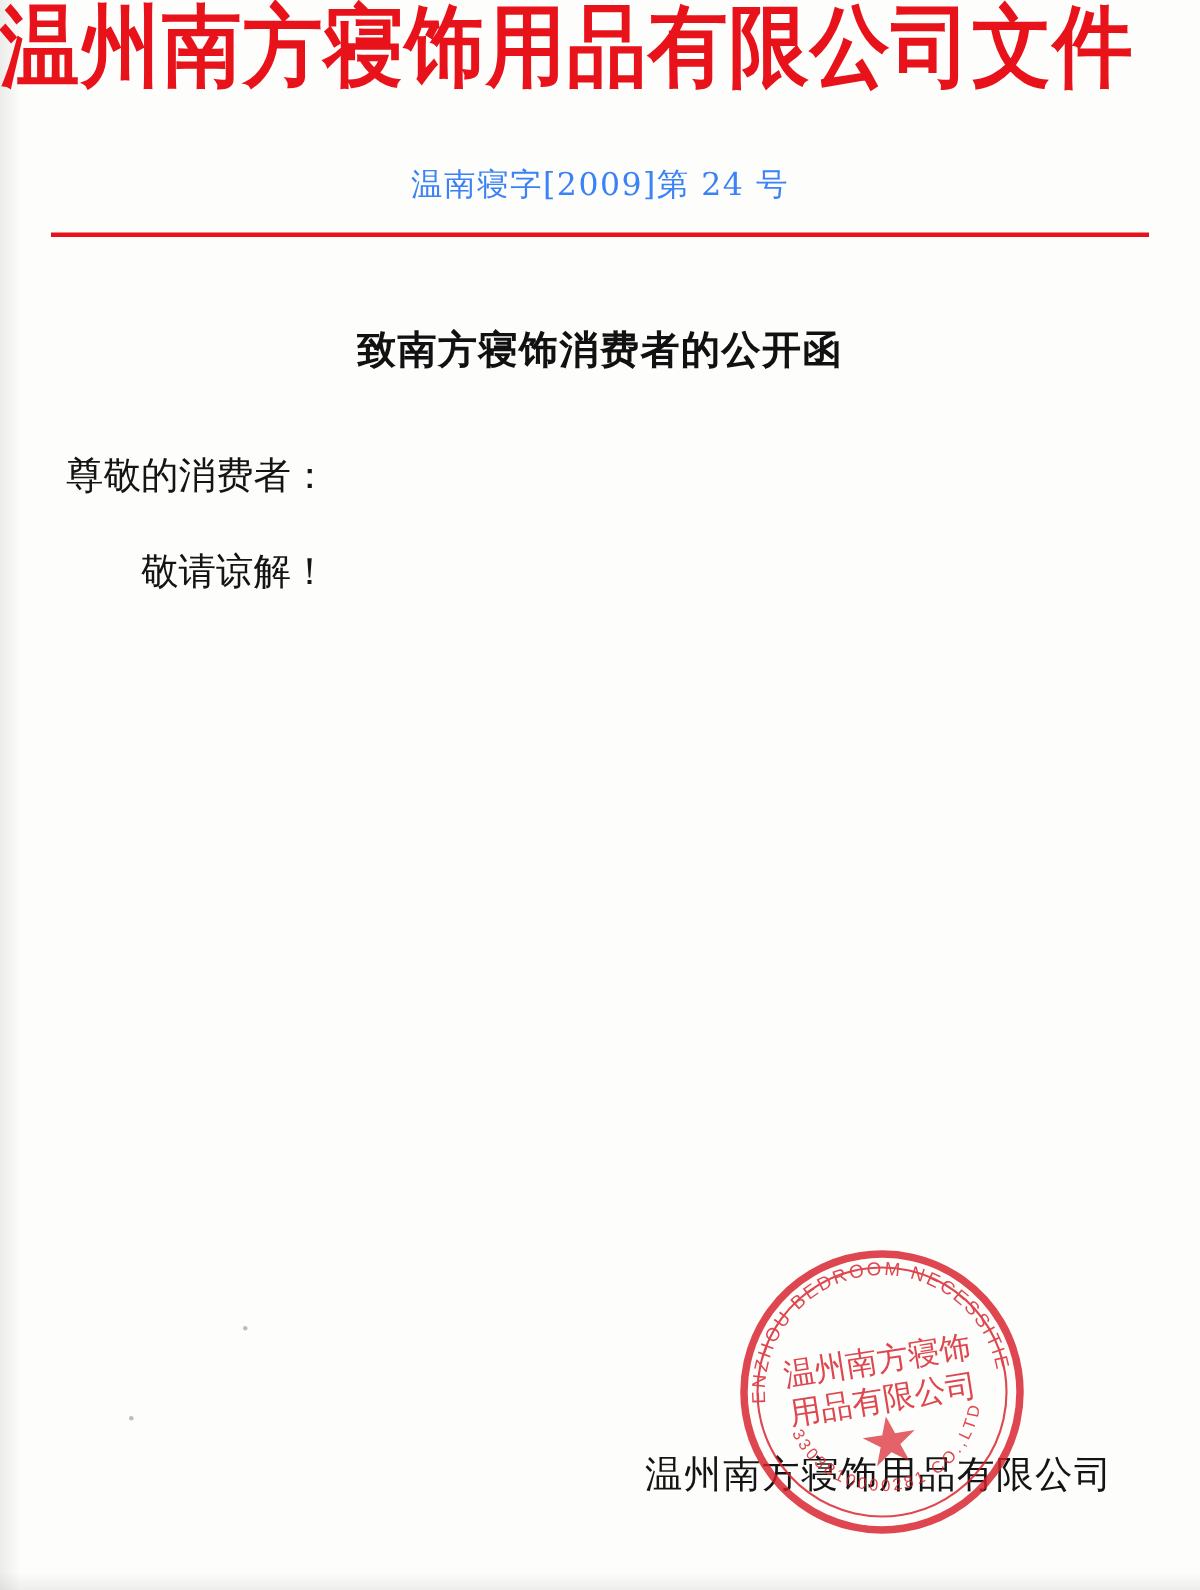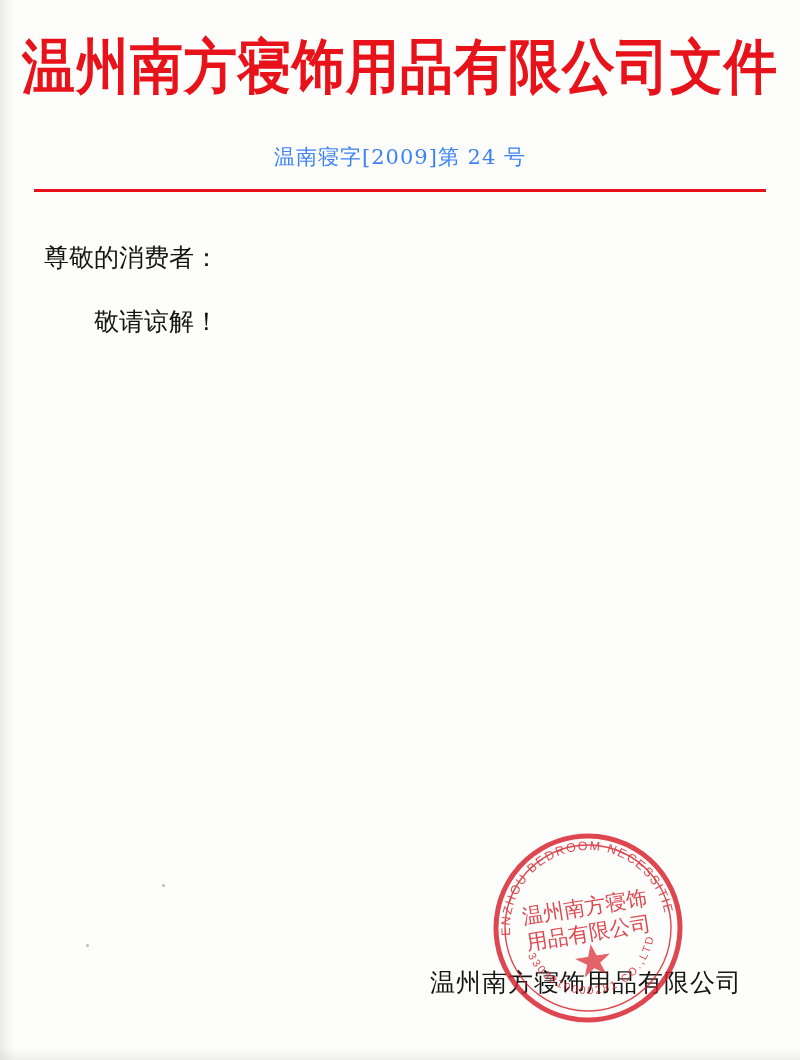--- a/index.html
+++ b/index.html
@@ -18,22 +18,21 @@
   .page {
     position: relative;
     width: 800px;
     height: 1060px;
     background: #fdfdfb;
     box-sizing: border-box;
   }
 
   
   .doc-header {
-    padding-top: 34px;
-    text-align: center;
+    text-align: left;
   }
   .doc-title {
     font-family: "DejaVu Serif", serif;
     font-weight: bold;
     color: #e8121a;
     font-size: 53px;
     letter-spacing: 1px;
     line-height: 1.08;
     white-space: nowrap;
     transform: scaleY(1.12);
@@ -147,20 +146,21 @@
   <div class="speck" style="left:86px; top:944px;"></div>
 
   <div class="doc-header">
     <div class="doc-title">温州南方寝饰用品有限公司文件</div>
   </div>
 
   <div class="doc-number">温南寝字[2009]第 24 号</div>
 
   <div class="red-rule"></div>
 
+  <div class="doc-subject">致南方寝饰消费者的公开函</div>
 
   <div class="doc-body">
     <div class="salutation">尊敬的消费者：</div>
     <div class="closing">敬请谅解！</div>
   </div>
 
   <div class="sign-block">
     <div>温州南方寝饰用品有限公司</div>
   </div>
 

